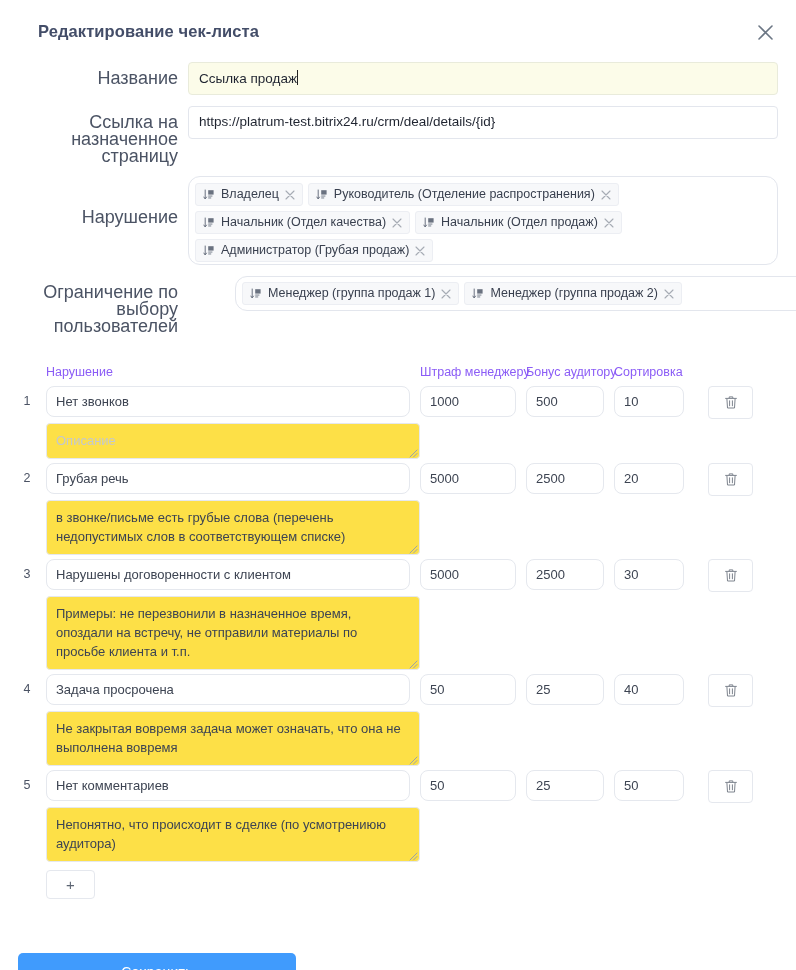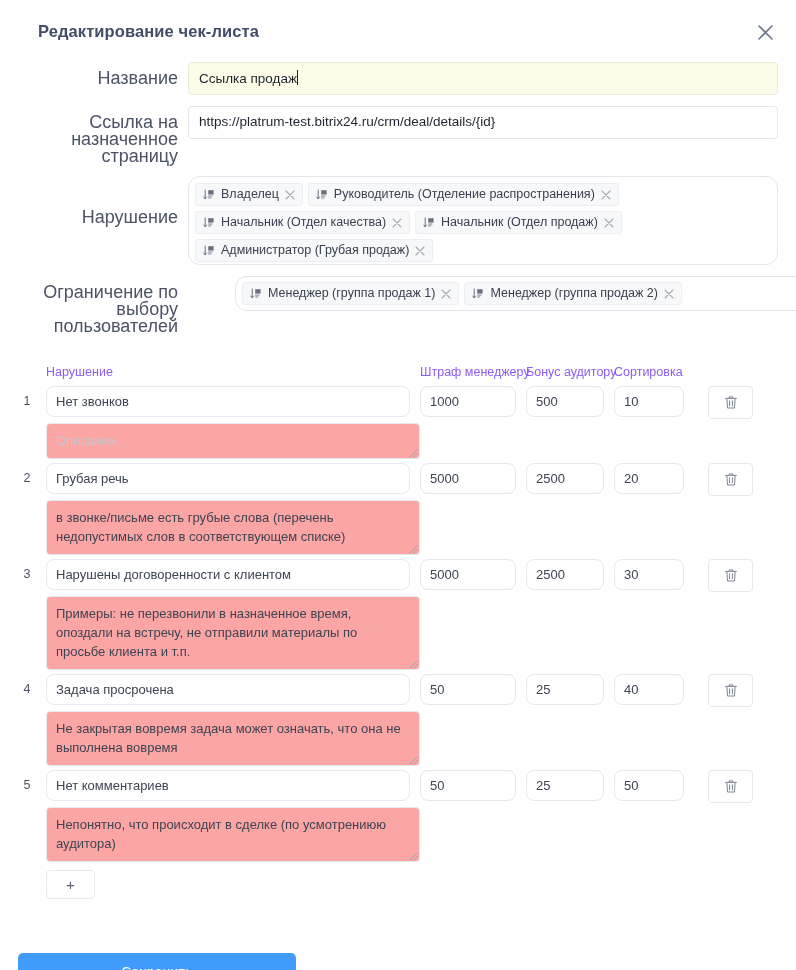--- a/index.html
+++ b/index.html
@@ -223,21 +223,21 @@
   .desc-area {
     width: 100%;
     box-sizing: border-box;
     border: 1px solid #e5e8ee;
     border-radius: 4px;
     padding: 7px 9px 9px 9px;
     font-family: "Liberation Sans", sans-serif;
     font-size: 13px;
     line-height: 19px;
     color: #3d4452;
-    background: #fca5a5;
+    background: #fde047;
     resize: none;
     outline: none;
     overflow: hidden;
     display: block;
   }
   .desc-area::placeholder { color: #c3c7cf; }
   .resize-grip {
     position: absolute;
     right: 2px;
     bottom: 2px;

